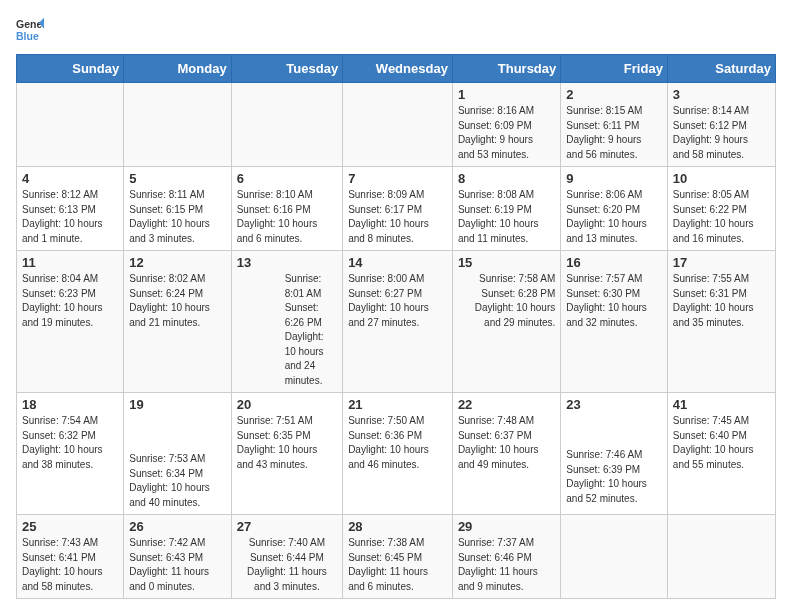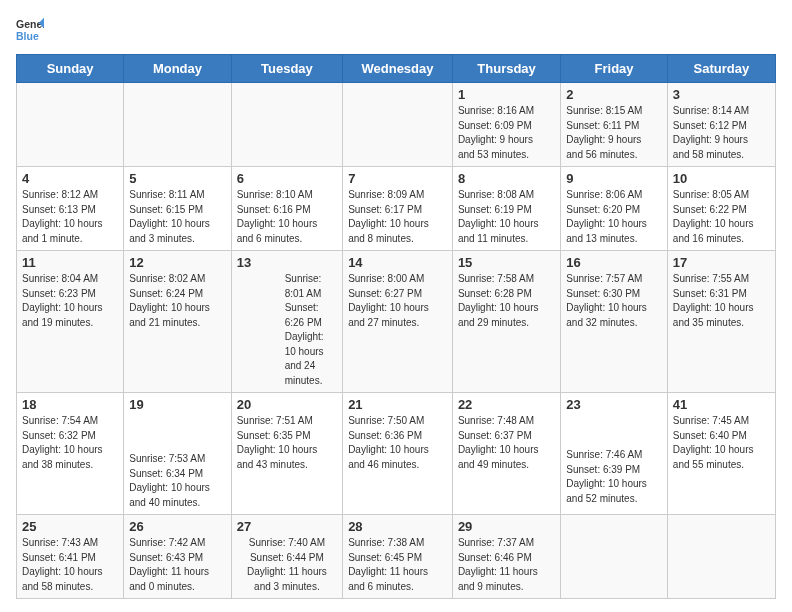--- a/index.html
+++ b/index.html
@@ -37,21 +37,21 @@
     }
     table {
       width: 100%;
       border-collapse: collapse;
       font-size: 11px;
     }
     thead tr th {
       background-color: #3a7abf;
       color: #fff;
       padding: 6px 4px;
-      text-align: center;
+      text-align: right;
       font-size: 13px;
       font-weight: bold;
       border: 1px solid #2a6aaf;
     }
     tbody tr td {
       border: 1px solid #ccc;
       vertical-align: top;
       padding: 4px 5px;
       height: 80px;
       width: 113px;
@@ -209,21 +209,21 @@
         </td>
         <td>
           <span class="day-num">14</span>
           <div class="day-info" style="white-space: pre-line;">Sunrise: 8:00 AM
 Sunset: 6:27 PM
 Daylight: 10 hours
 and 27 minutes.</div>
         </td>
         <td>
           <span class="day-num">15</span>
-          <div class="day-info" style="white-space: pre-line;">Sunrise: 7:58 AM
+          <div class="day-info" style="white-space: pre-line; text-align: right;">Sunrise: 7:58 AM
 Sunset: 6:28 PM
 Daylight: 10 hours
 and 29 minutes.</div>
         </td>
         <td>
           <span class="day-num">16</span>
           <div class="day-info" style="white-space: pre-line;">Sunrise: 7:57 AM
 Sunset: 6:30 PM
 Daylight: 10 hours
 and 32 minutes.</div>

